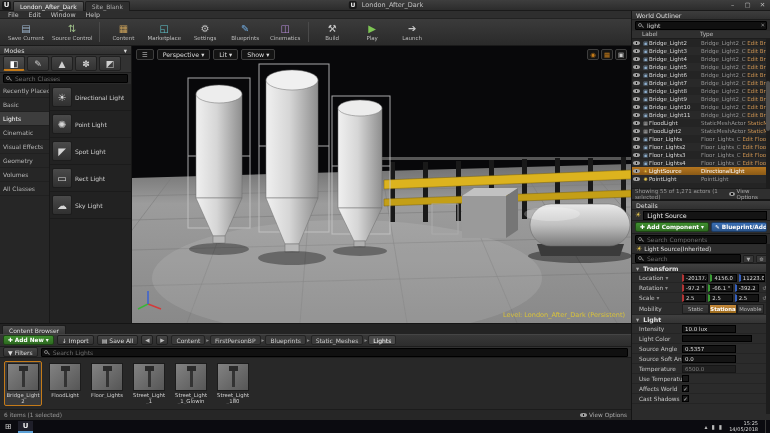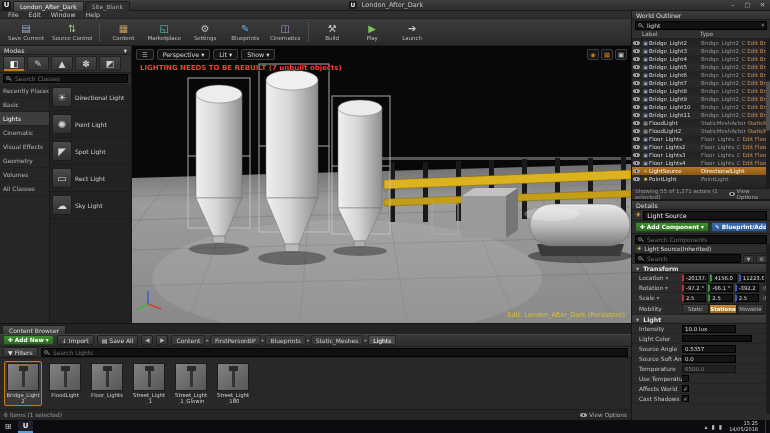--- a/index.html
+++ b/index.html
@@ -377,22 +377,21 @@
       <span class="vp-btn">
         <span>Show</span>
         <span>▾</span>
       </span>
     </div>
     <div class="vp-right">
       <span class="vp-ico warn">◉</span>
       <span class="vp-ico warn">▦</span>
       <span class="vp-ico">▣</span>
     </div>
-    <div class="vp-warning">LIGHTING NEEDS TO BE REBUILT (7 unbuilt objects)</div>
-    <div class="vp-level">Edit: London_After_Dark (Persistent)</div>
+    <div class="vp-level">Level: London_After_Dark (Persistent)</div>
   </div>
 
   <div class="rightcol">
 
     <div class="outliner">
       <div class="panel-header">
         <span>World Outliner</span>
       </div>
       <div class="searchwrap">
         <span class="mag"></span>

